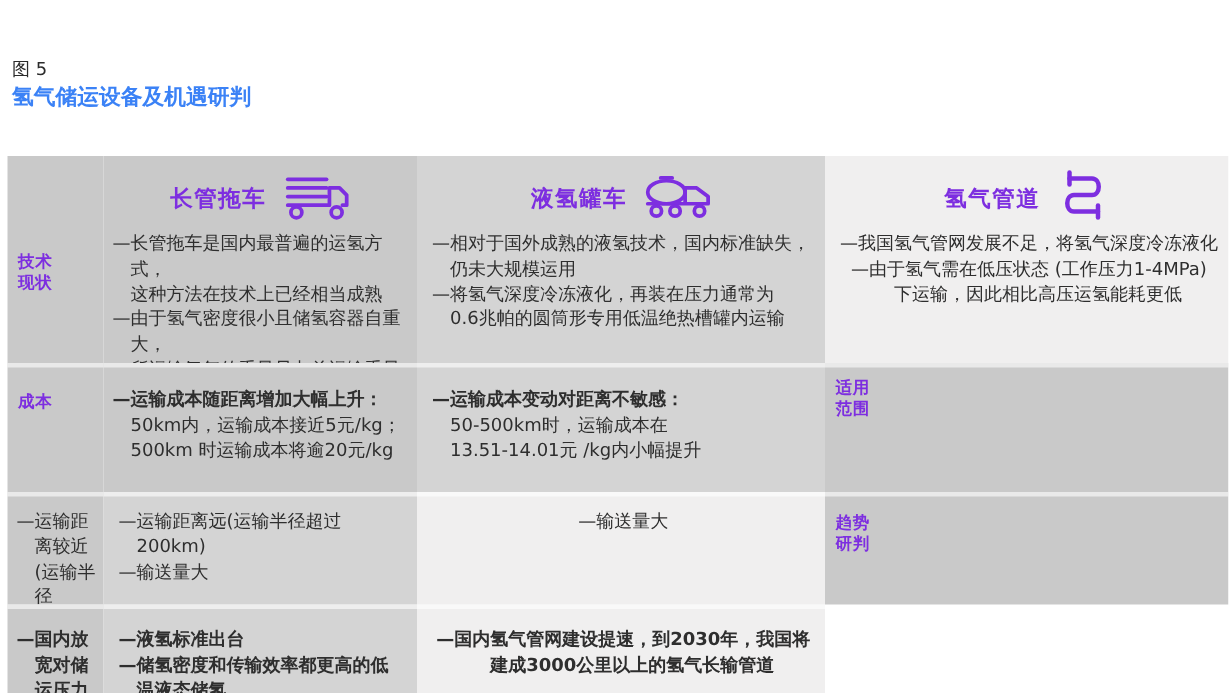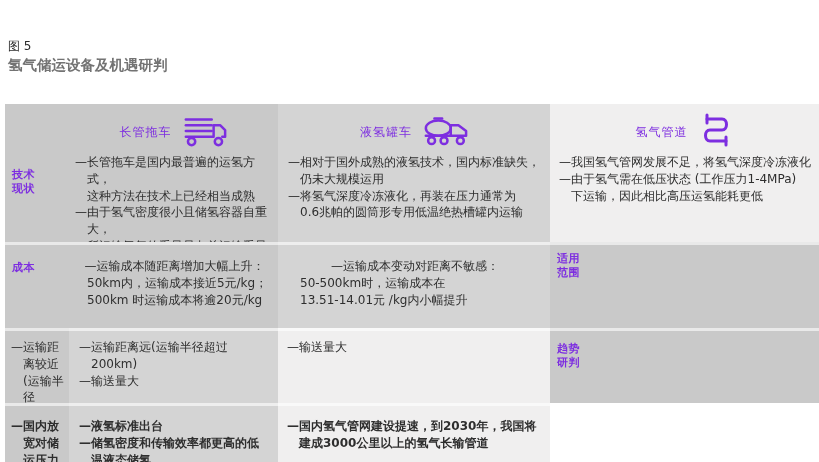--- a/index.html
+++ b/index.html
@@ -9,58 +9,58 @@
     --bg-c:#f0efef;
   }
   *{margin:0;padding:0;box-sizing:border-box;}
   html,body{width:819px;height:462px;overflow:hidden;background:#ffffff;
     font-family:"DejaVu Sans","Liberation Sans",sans-serif;}
   .page{position:relative;width:654px;height:462px;margin-top:34px;}
 
   
   .titleblock{padding:5px 0 0 8px;}
   .fig-label{font-size:12px;color:#2b2b2b;line-height:1.3;}
-  .fig-title{font-size:14.5px;font-weight:700;color:#737373;line-height:1.45;}
+  .fig-title{font-size:14.5px;font-weight:700;color:#3b82f6;line-height:1.45;}
 
   
   .table{position:absolute;left:5px;top:70px;width:814px;height:392px;
     display:grid;
     grid-template-columns:64px 209px 272px 1fr;
     grid-template-rows:138px 86px 75px 93px;}
   .cell{overflow:hidden;}
   .bg-a{background:var(--bg-a);}
   .bg-b{background:var(--bg-b);}
-  .bg-c{background:var(--bg-c);}
+  .bg-c{background:var(--bg-c);text-align:center;}
   .sep{border-top:3px solid rgba(255,255,255,0.6);}
 
   
   .rowlabel{color:var(--accent);font-weight:700;font-size:11px;line-height:1.3;
     padding-left:7px;letter-spacing:0.5px;}
   .rowlabel span{display:block;}
   .pt-r1{padding-top:64px;} .pt-r2{padding-top:16px;}
   .pt-r3{padding-top:7px;}  .pt-r4{padding-top:11px;}
 
   
   .colheader{display:flex;align-items:center;justify-content:center;gap:10px;
     height:50px;padding-top:6px;}
-  .colheader .htext{color:var(--accent);font-weight:400;font-size:12px;letter-spacing:1px;}
+  .colheader .htext{color:var(--accent);font-weight:700;font-size:15px;letter-spacing:1px;}
   .icon{color:var(--accent);display:inline-flex;}
 
   
   .content{font-size:12px;color:#2e2e2e;line-height:1.4;}
   .c1{padding:0 4px 0 6px;}
   .c2{padding:0 8px 0 10px;}
   .c3{padding:0 6px 0 9px;}
   .row2 .content,.row3 .content,.row4 .content{display:block;}
   .pad-r2{padding-top:13px;} .pad-r3{padding-top:8px;} .pad-r4{padding-top:12px;}
   .bullet{padding-left:1em;text-indent:-1em;margin:0;}
   .pre{white-space:pre-line;}
   .bullet:empty{display:none;}
   .bold{font-weight:700;}
-  .lead-block{display:block;font-weight:400;text-align:center;}
+  .lead-block{display:block;font-weight:700;}
   .rest-block{display:block;text-indent:0;white-space:pre-line;}
 </style>
 </head>
 <body>
 
 <div class="page">
 
   <div class="titleblock">
     <div class="fig-label">图 5</div>
     <div class="fig-title">氢气储运设备及机遇研判</div>

